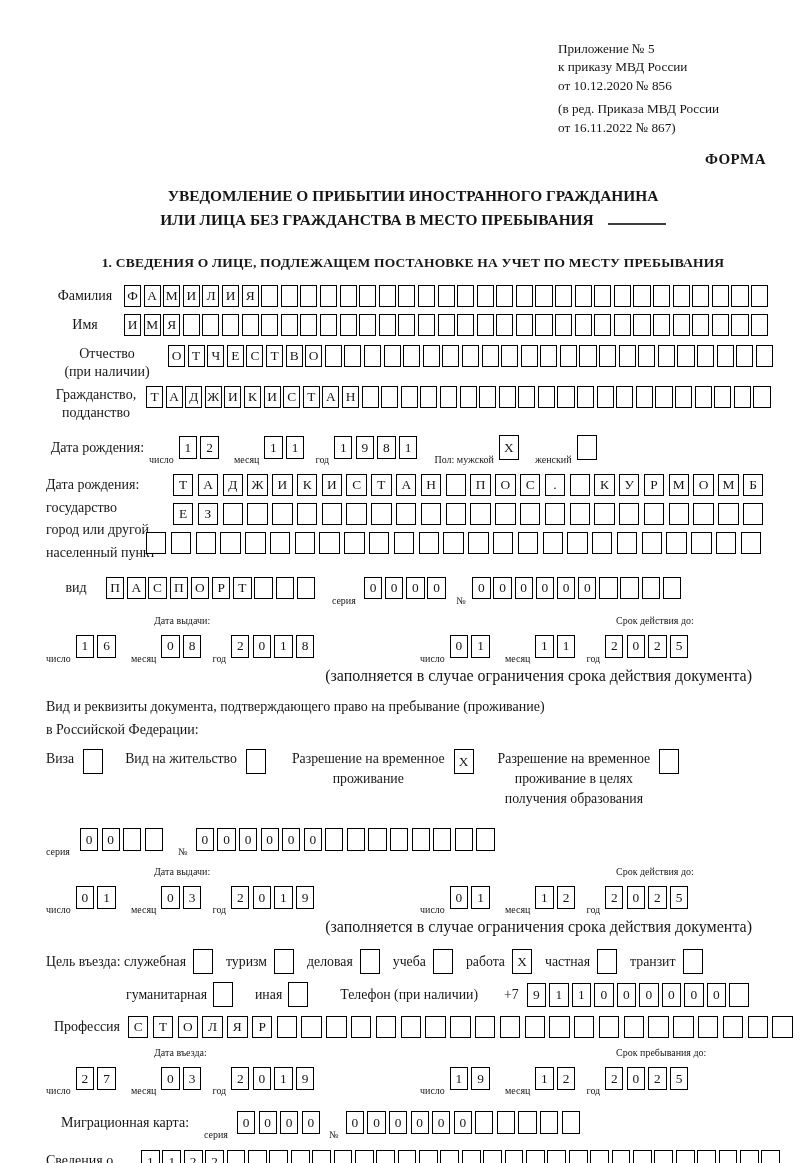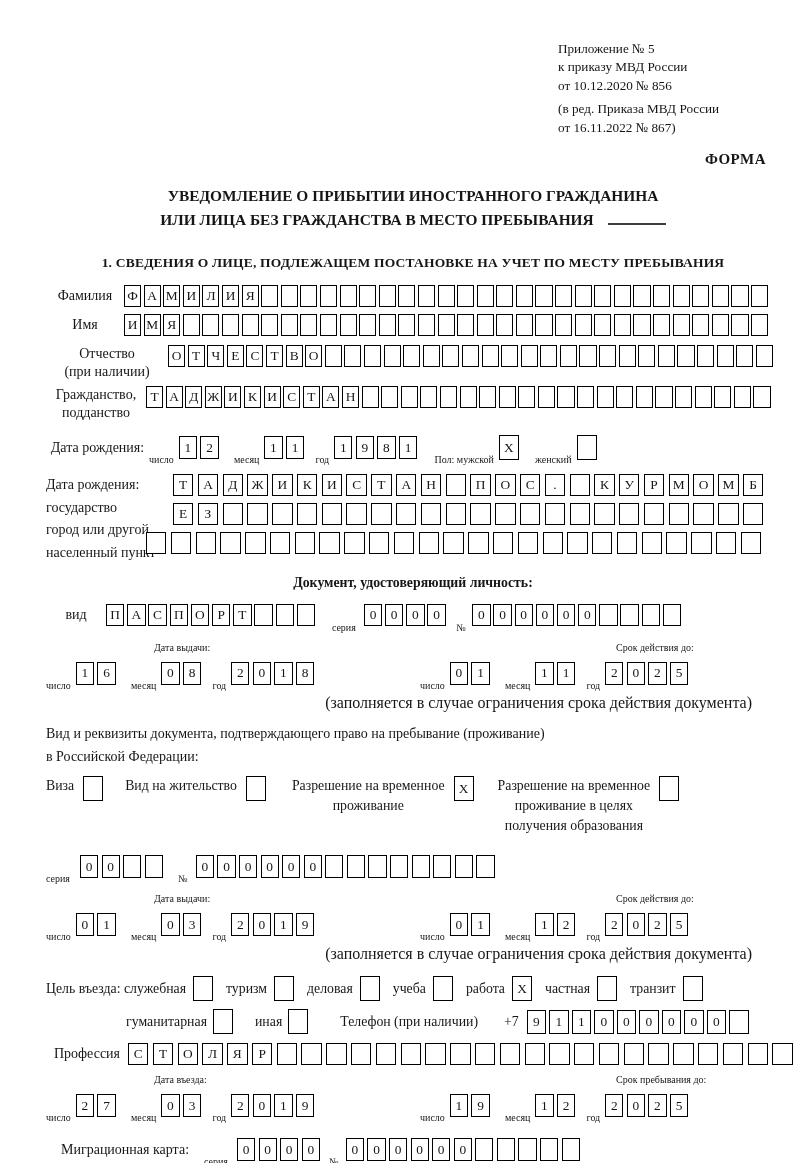--- a/index.html
+++ b/index.html
@@ -368,21 +368,20 @@
           <span class="cb"></span>
           <span class="cb"></span>
           <span class="cb"></span>
           <span class="cb"></span>
           <span class="cb"></span>
           <span class="cb"></span>
         </div>
     </div>
   </div>
 
-  <div class="doc-head">Документ, удостоверяющий личность:</div>
 
   <div class="frow vid" style="margin-top:7px;">
     <span class="lbl w60">вид</span>
     <span class="boxes">
         <span class="cb">П</span>
         <span class="cb">А</span>
         <span class="cb">С</span>
         <span class="cb">П</span>
         <span class="cb">О</span>
         <span class="cb">Р</span>

